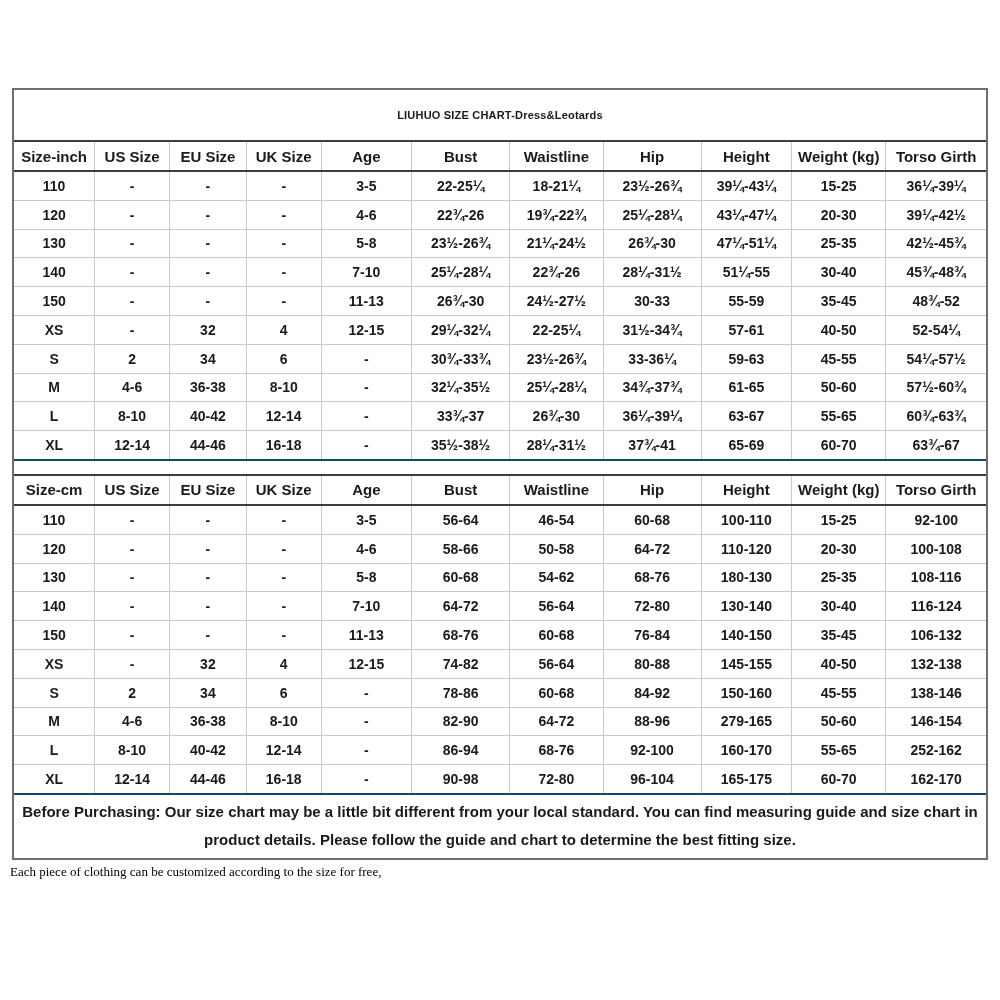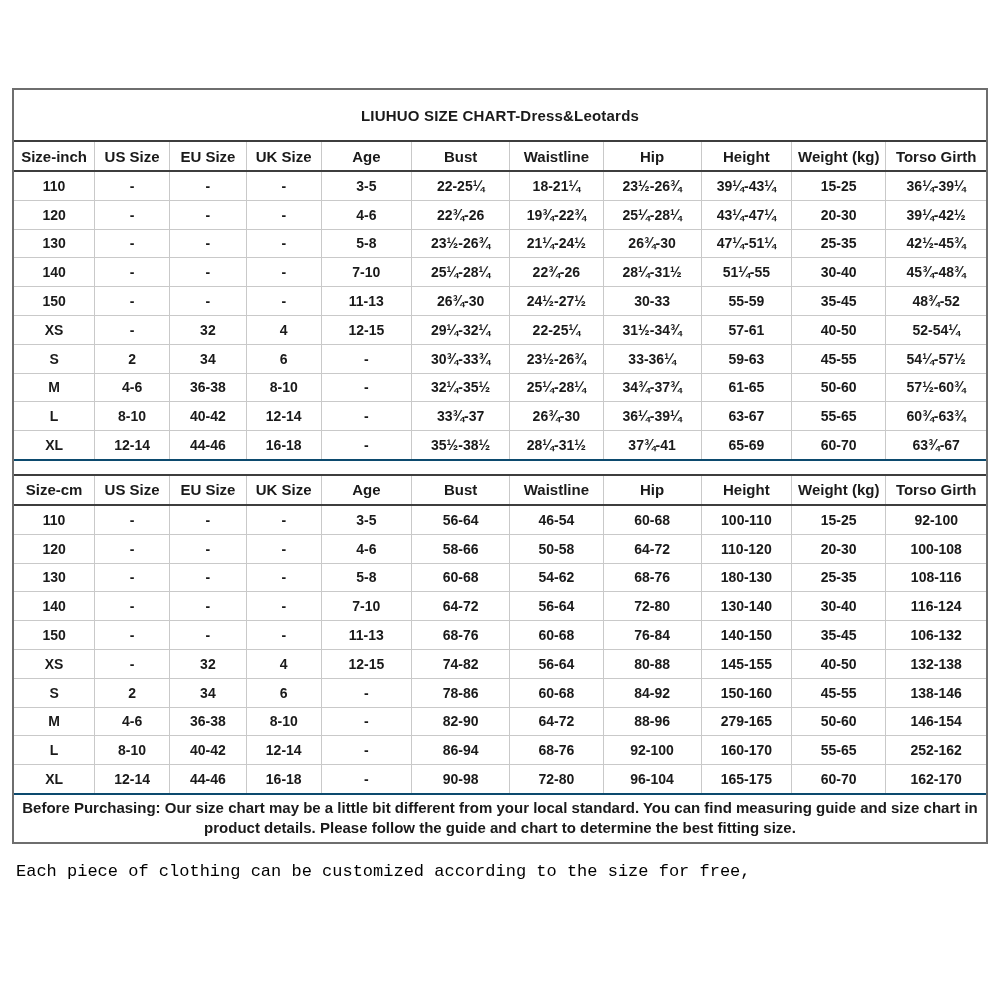--- a/index.html
+++ b/index.html
@@ -18,21 +18,21 @@
     width: 976px;
     border: 2px solid #6e6e6e;
     background: #ffffff;
     box-sizing: border-box;
   }
   .title-row {
     height: 50px;
     display: flex;
     align-items: center;
     justify-content: center;
-    font-size: 15px;
+    font-size: 11px;
     font-weight: bold;
     letter-spacing: 0.2px;
     border-bottom: 2px solid #3d3d3d;
   }
   table.size-table {
     width: 100%;
     border-collapse: collapse;
     table-layout: fixed;
     padding-left: 24px;
   }
@@ -60,30 +60,30 @@
   table.size-table tr > *:last-child { border-right: none; }
   table.size-table tbody tr:last-child td { border-bottom: 2px solid #0c4a6e; }
   .table-spacer {
     height: 13px;
     border-bottom: 2px solid #3d3d3d;
   }
   .note-row {
     padding: 3px 6px 4px 6px;
     text-align: center;
     font-size: 15px;
-    line-height: 20px;
+    line-height: 28px;
     font-weight: bold;
   }
   .footer-text {
     position: absolute;
-    left: 16px;
+    left: 10px;
     top: 862px;
     width: 980px;
-    font-family: Liberation Mono, monospace;
-    font-size: 17px;
+    font-family: Liberation Serif, serif;
+    font-size: 13px;
     color: #000000;
   }
   .footer-text p {
     margin: 0 0 18px 0;
     line-height: 20px;
   }
 </style>
 </head>
 <body>
 

